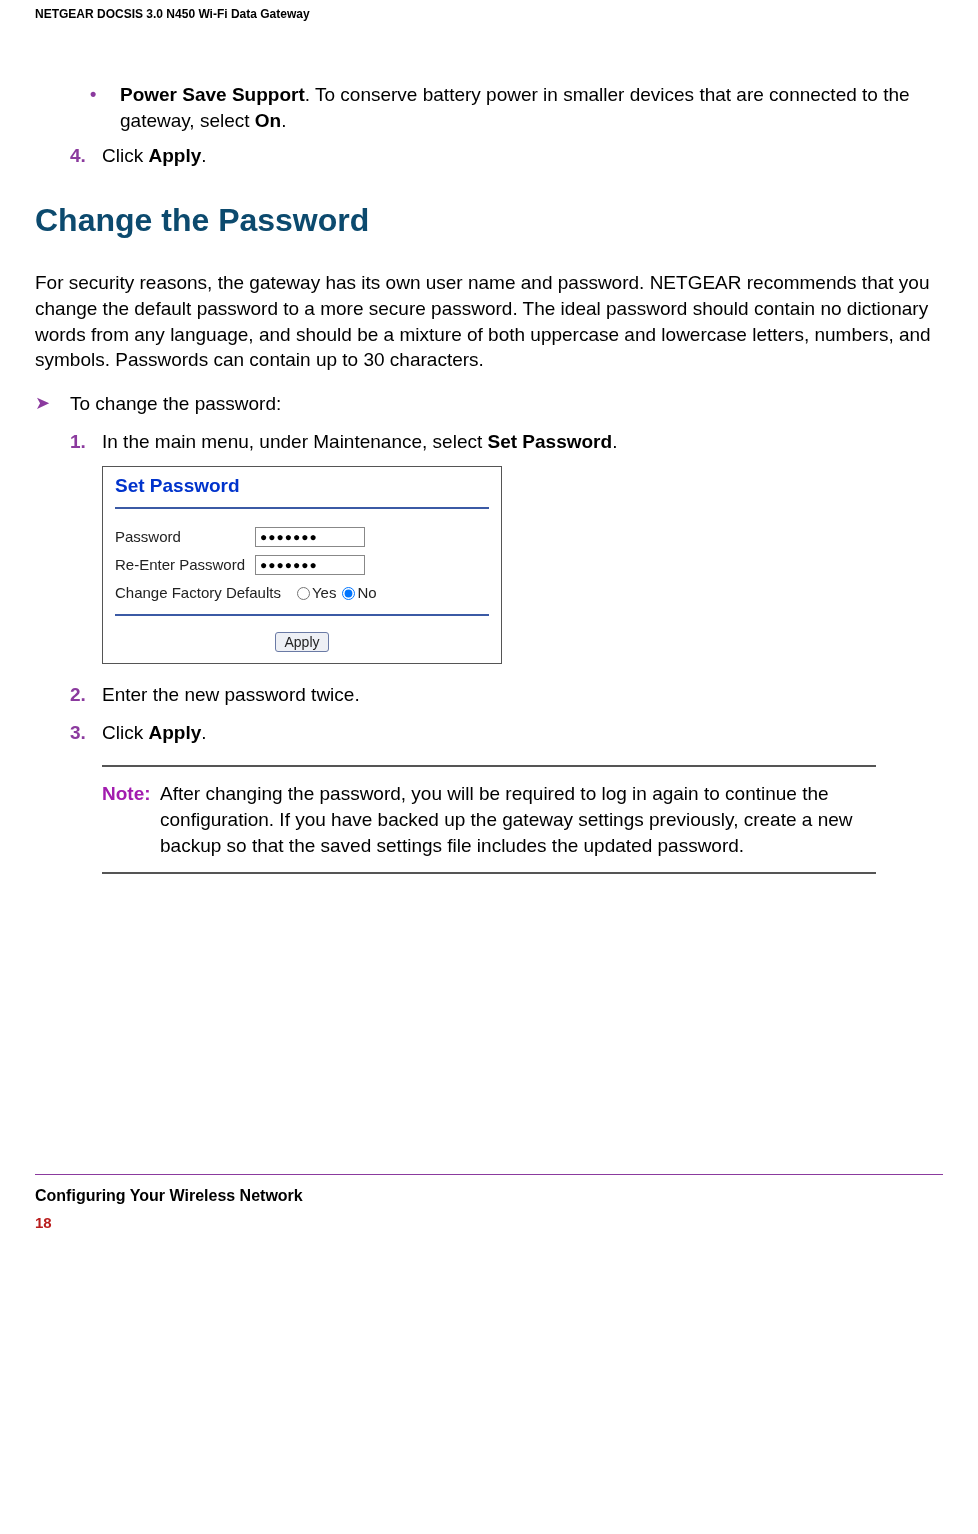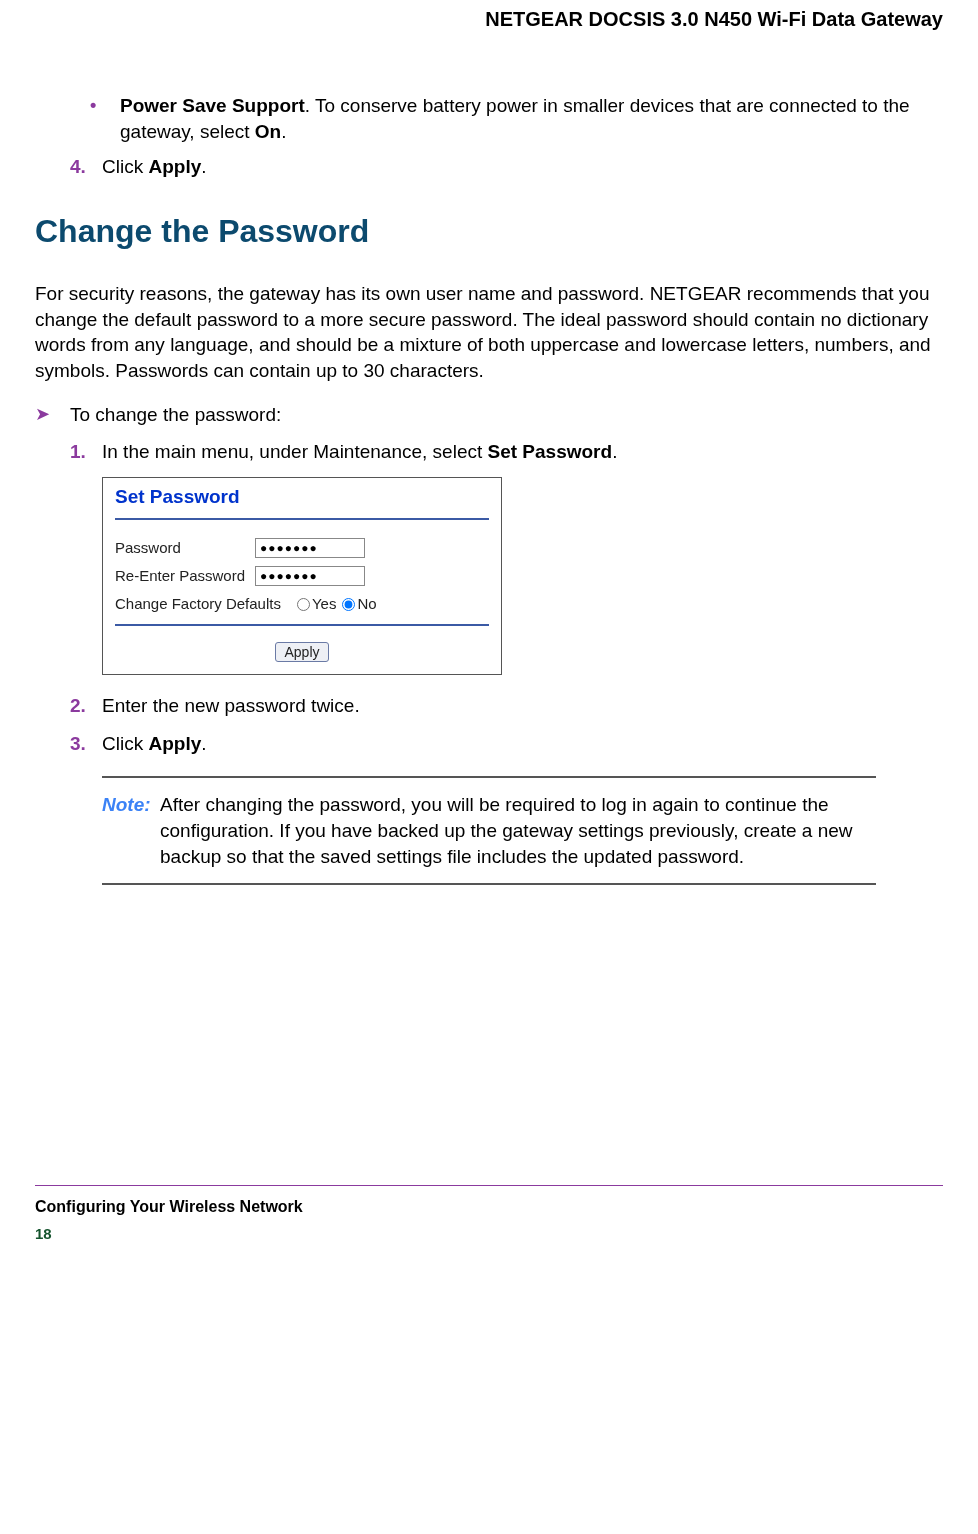--- a/index.html
+++ b/index.html
@@ -9,23 +9,23 @@
     color: #000;
     margin: 0;
     padding: 0;
     width: 978px;
   }
   .page {
     padding: 0 35px;
     box-sizing: border-box;
   }
   .header-title {
-    text-align: right;
-    font-weight: bold;
-    font-size: 20px;
+    text-align: left;
+    font-weight: bold;
+    font-size: 12px;
     padding-top: 6px;
     padding-bottom: 60px;
   }
   .bullet-row {
     display: flex;
     margin-left: 55px;
     margin-bottom: 10px;
   }
   .bullet-marker {
     color: #8b3a9e;
@@ -130,36 +130,35 @@
     color: #222;
   }
   .note-block {
     margin: 20px 67px 0 67px;
     border-top: 2px solid #555;
     border-bottom: 2px solid #555;
     padding: 14px 0;
   }
   .note-inner { display: flex; }
   .note-label {
-    color: #3b82f6;
+    color: #a21caf;
     font-weight: bold;
     width: 58px;
     flex-shrink: 0;
-    font-style: italic;
   }
   .note-text { flex: 1; }
   .footer {
     position: relative;
     margin-top: 300px;
     border-top: 1.5px solid #8b3a9e;
     padding-top: 10px;
     text-align: left;
   }
   .footer-title { font-weight: bold; font-size: 16px; }
-  .footer-page { color: #14532d; font-weight: bold; font-size: 15px; margin-top: 6px; }
+  .footer-page { color: #b91c1c; font-weight: bold; font-size: 15px; margin-top: 6px; }
   b { font-weight: bold; }
 </style>
 </head>
 <body>
 
 <div class="page">
   <div class="header-title">NETGEAR DOCSIS 3.0 N450 Wi-Fi Data Gateway</div>
 
   <div class="bullet-row">
     <div class="bullet-marker">•</div>

